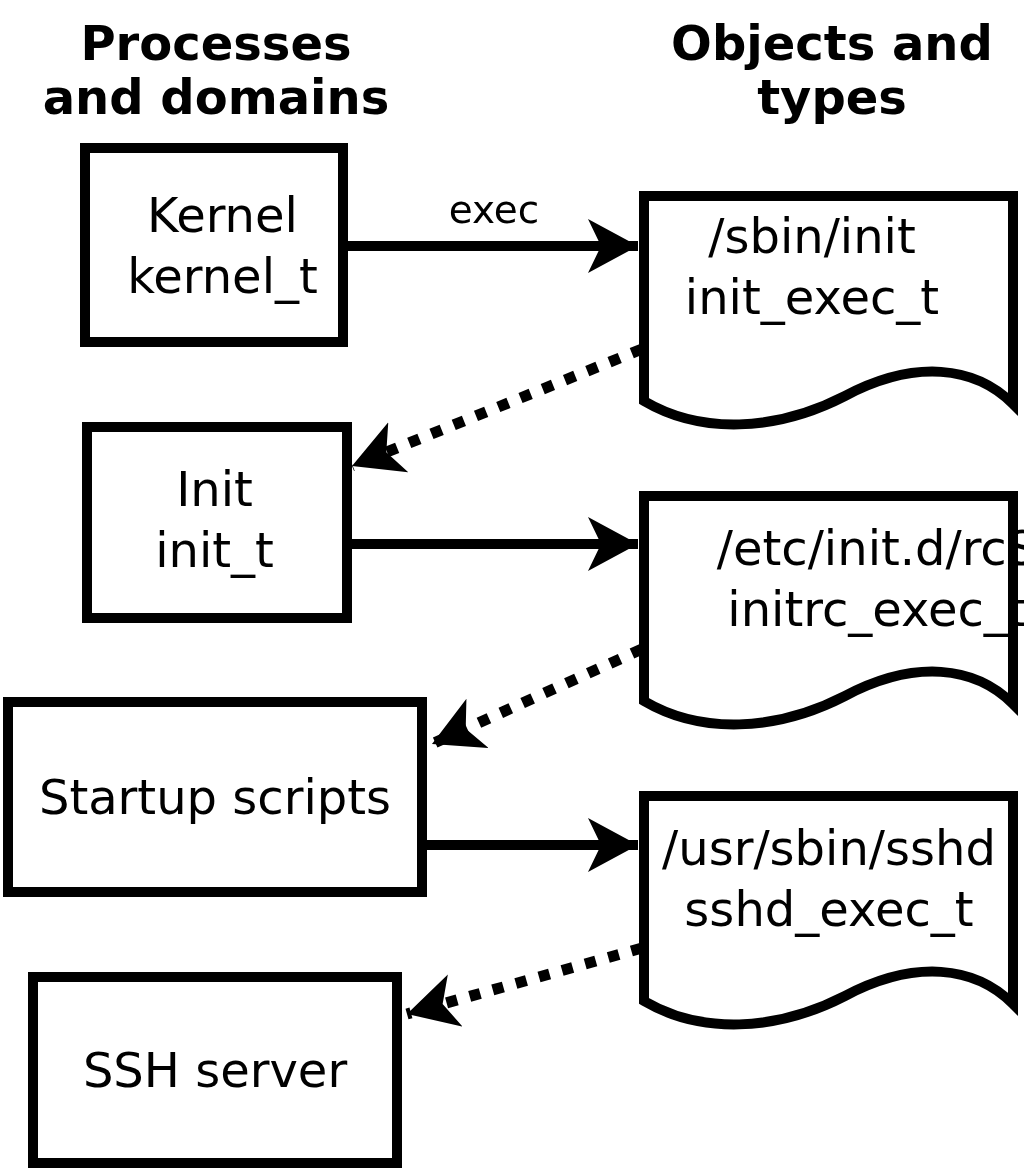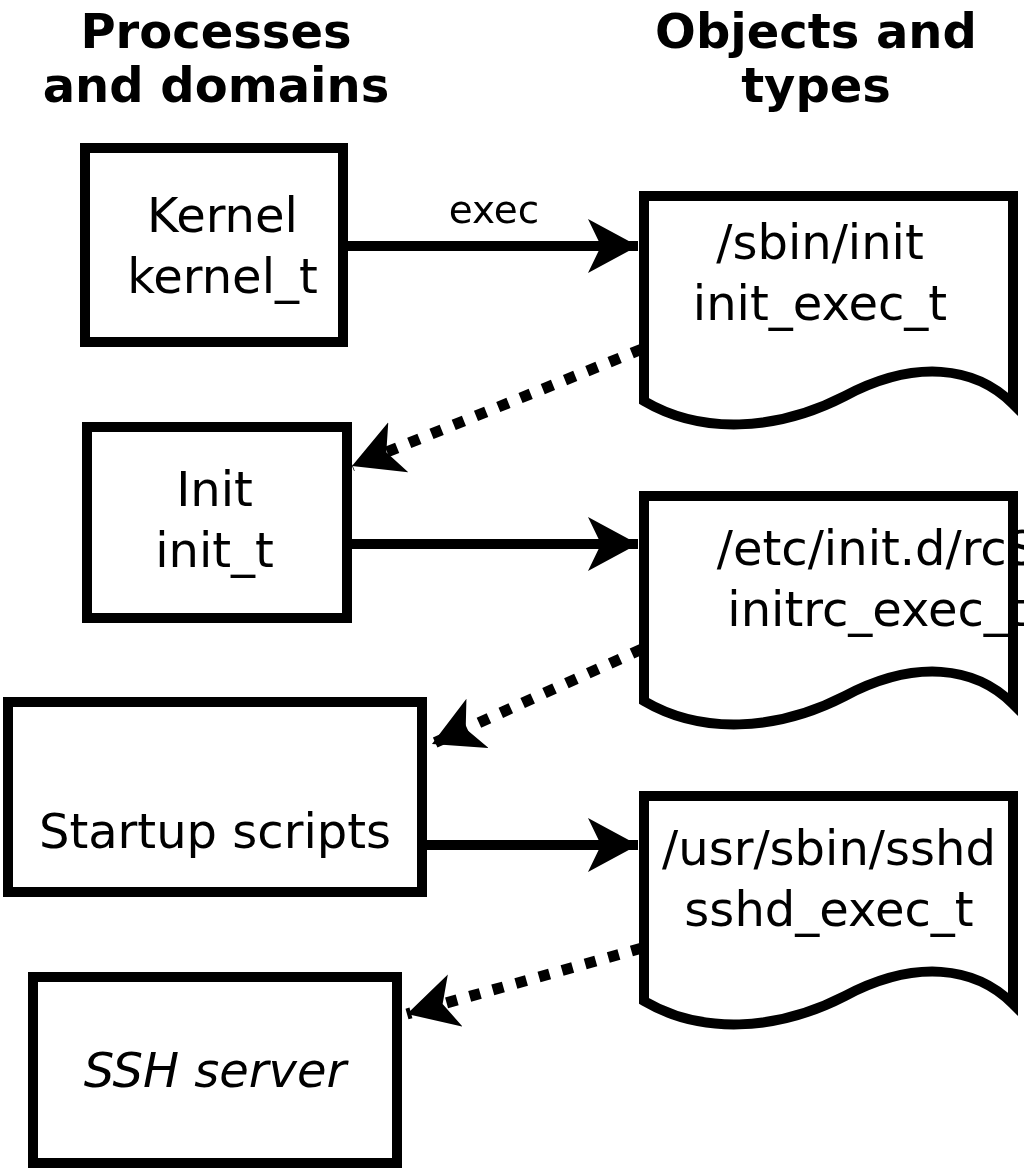--- a/index.html
+++ b/index.html
@@ -34,40 +34,41 @@
   }
   .hdr {
     position: absolute;
     display: flex;
     flex-direction: column;
     align-items: center;
     font-weight: bold;
     font-size: 48px;
     line-height: 54px;
     white-space: nowrap;
+    margin-top: 12px;
   }
   .edge-lbl {
     position: absolute;
     display: flex;
     align-items: center;
     justify-content: center;
     font-size: 39px;
     white-space: nowrap;
   }
   
   .lbl.kernel  { left: 80px;  top: 143px; width: 285px; height: 205px; }
   .lbl.init    { left: 82px;  top: 422px; width: 265px; height: 196px; }
-  .lbl.startup { left: 3px;   top: 697px; width: 424px; height: 200px; margin-top: 34px; }
-  .lbl.ssh     { left: 28px;  top: 972px; width: 374px; height: 196px; font-style: italic; }
+  .lbl.startup { left: 3px;   top: 697px; width: 424px; height: 200px; }
+  .lbl.ssh     { left: 28px;  top: 972px; width: 374px; height: 196px; }
   
-  .lbl.doc1 { left: 640px; top: 205px; width: 344px; height: 135px; padding-left: 8px; }
+  .lbl.doc1 { left: 640px; top: 199px; width: 344px; height: 135px; }
   .lbl.doc2 { left: 640px; top: 511px; width: 378px; height: 135px; padding-left: 48px; }
   .lbl.doc3 { left: 640px; top: 811px; width: 378px; height: 135px; }
   .hdr.left  { left: 0px;   top: 4px; width: 432px; }
-  .hdr.right { left: 624px; top: 4px; width: 384px; }
+  .hdr.right { left: 640px; top: 4px; width: 384px; }
   .edge-lbl.exec { left: 394px; top: 182px; width: 200px; height: 54px; }
 </style>
 </head>
 <body>
 
 <div class="stage">
 
   <svg class="diagram-canvas" width="1024" height="1173" viewBox="0 0 1024 1173">
     <defs>
       <marker id="head" markerUnits="userSpaceOnUse" markerWidth="64" markerHeight="60" refX="50" refY="27" orient="auto">

